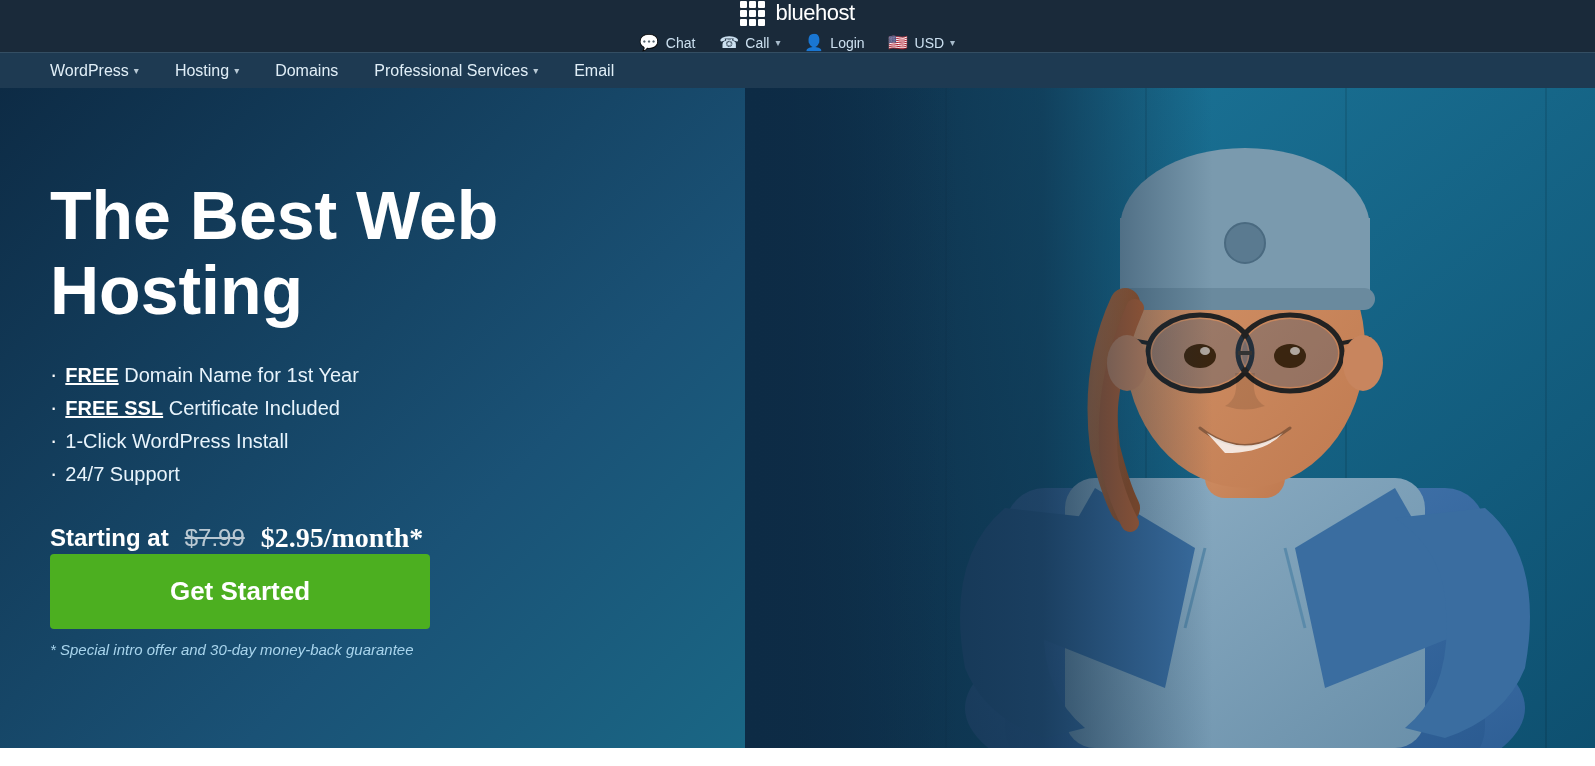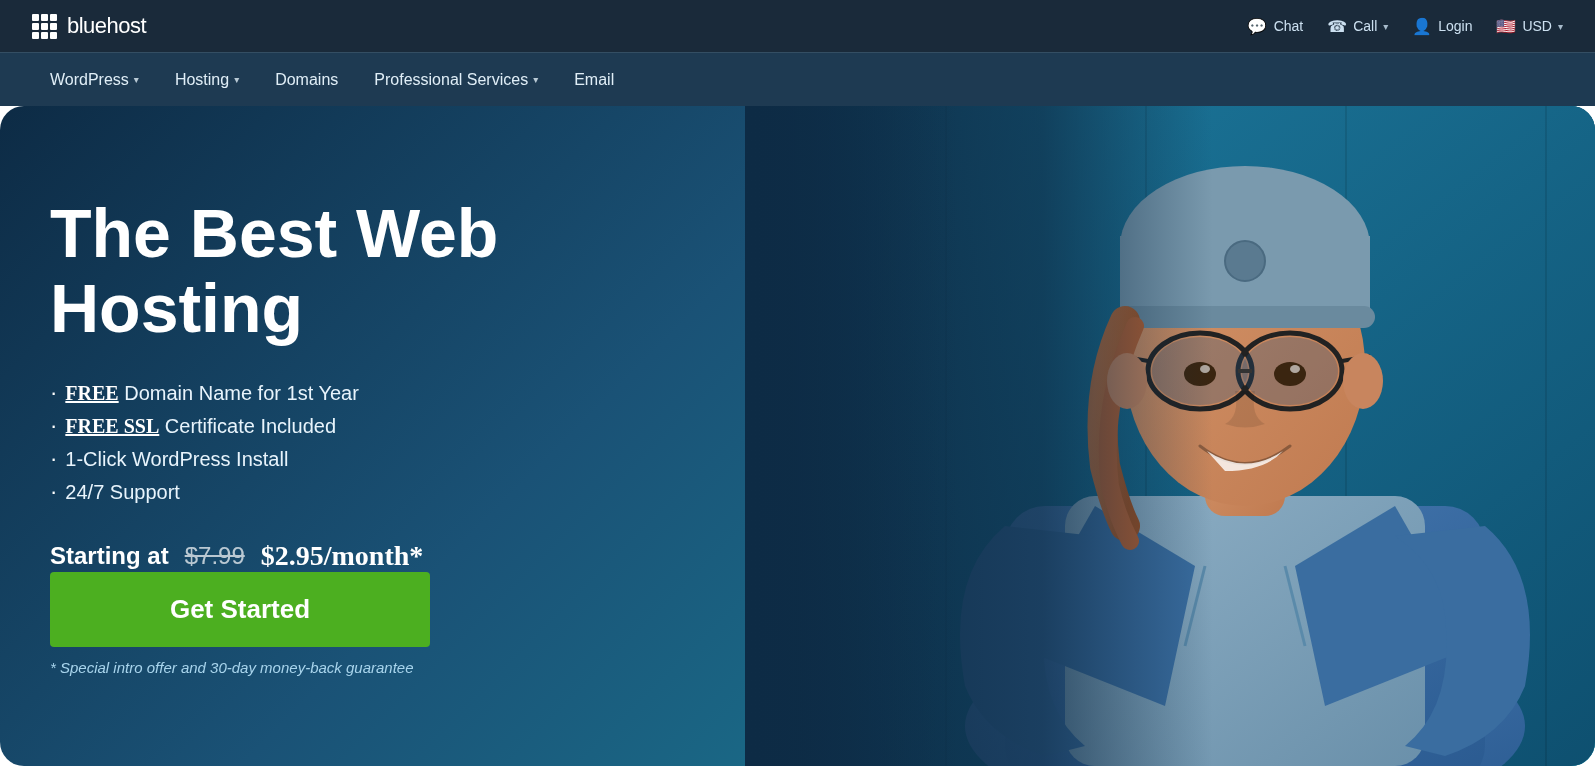--- a/index.html
+++ b/index.html
@@ -6,20 +6,21 @@
     body { font-family: -apple-system, BlinkMacSystemFont, 'Segoe UI', Arial, sans-serif; width: 1595px; overflow-x: hidden; }
 
     
     .top-bar {
       background: #1a2a3a;
       display: flex;
       align-items: center;
       justify-content: space-between;
       padding: 0 32px;
       height: 52px;
+      flex-direction: column;
     }
     .logo-area {
       display: flex;
       align-items: center;
       gap: 10px;
     }
     .logo-grid {
       display: grid;
       grid-template-columns: repeat(3, 7px);
       grid-template-rows: repeat(3, 7px);
@@ -52,21 +53,21 @@
     .action-icon {
       font-size: 16px;
     }
 
     
     .nav-bar {
       background: #1e3a52;
       display: flex;
       align-items: center;
       padding: 0 32px;
-      height: 54px;
+      height: 36px;
       border-top: 1px solid rgba(255,255,255,0.1);
     }
     .nav-item {
       color: #e0eef7;
       font-size: 16px;
       padding: 0 18px;
       height: 54px;
       display: flex;
       align-items: center;
       gap: 5px;
@@ -80,21 +81,20 @@
     }
 
     
     .hero {
       background: linear-gradient(135deg, #0d2b45 0%, #1a5276 40%, #1a6e8a 70%, #2196b0 100%);
       min-height: 660px;
       position: relative;
       overflow: hidden;
       display: flex;
       align-items: center;
-      border-radius: 24px;
     }
     .hero-content {
       position: relative;
       z-index: 2;
       padding: 60px 50px 60px 50px;
       max-width: 700px;
     }
     .hero-title {
       color: #fff;
       font-size: 68px;
@@ -116,21 +116,20 @@
     }
     .bullet {
       color: #fff;
       font-size: 22px;
       line-height: 1;
     }
     .feature-highlight {
       text-decoration: underline;
       font-weight: 700;
       color: #fff;
-      font-family: Liberation Serif, serif;
     }
     .pricing-line {
       color: #fff;
       font-size: 24px;
       font-weight: 600;
       display: flex;
       align-items: center;
       gap: 16px;
       flex-wrap: wrap;
     }

